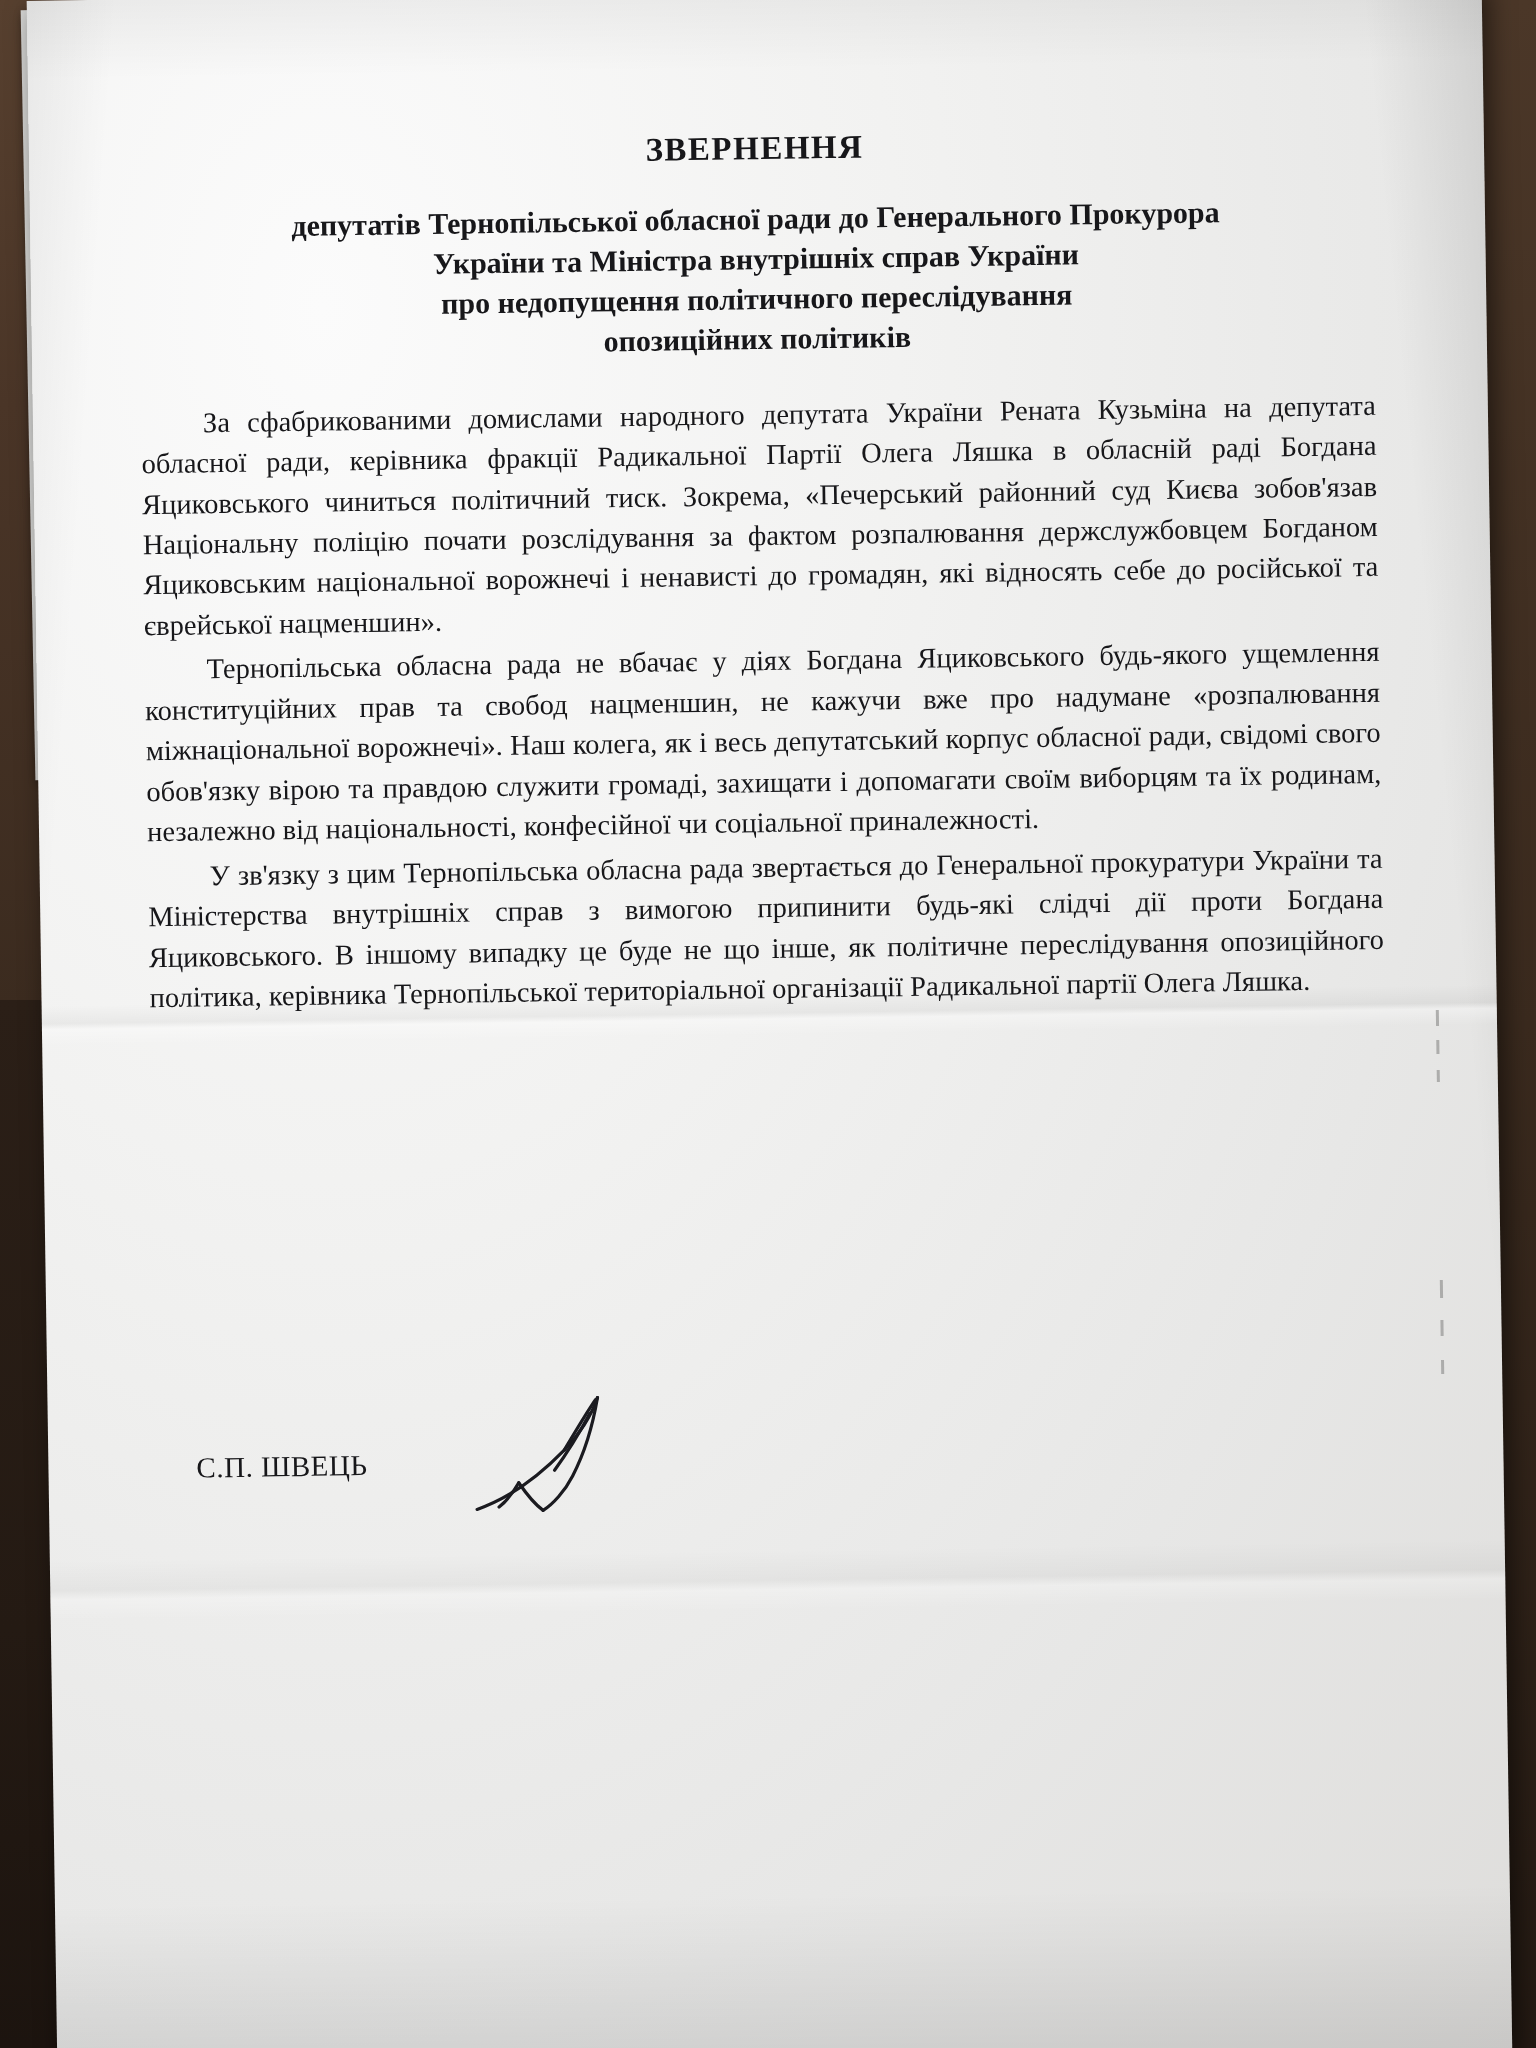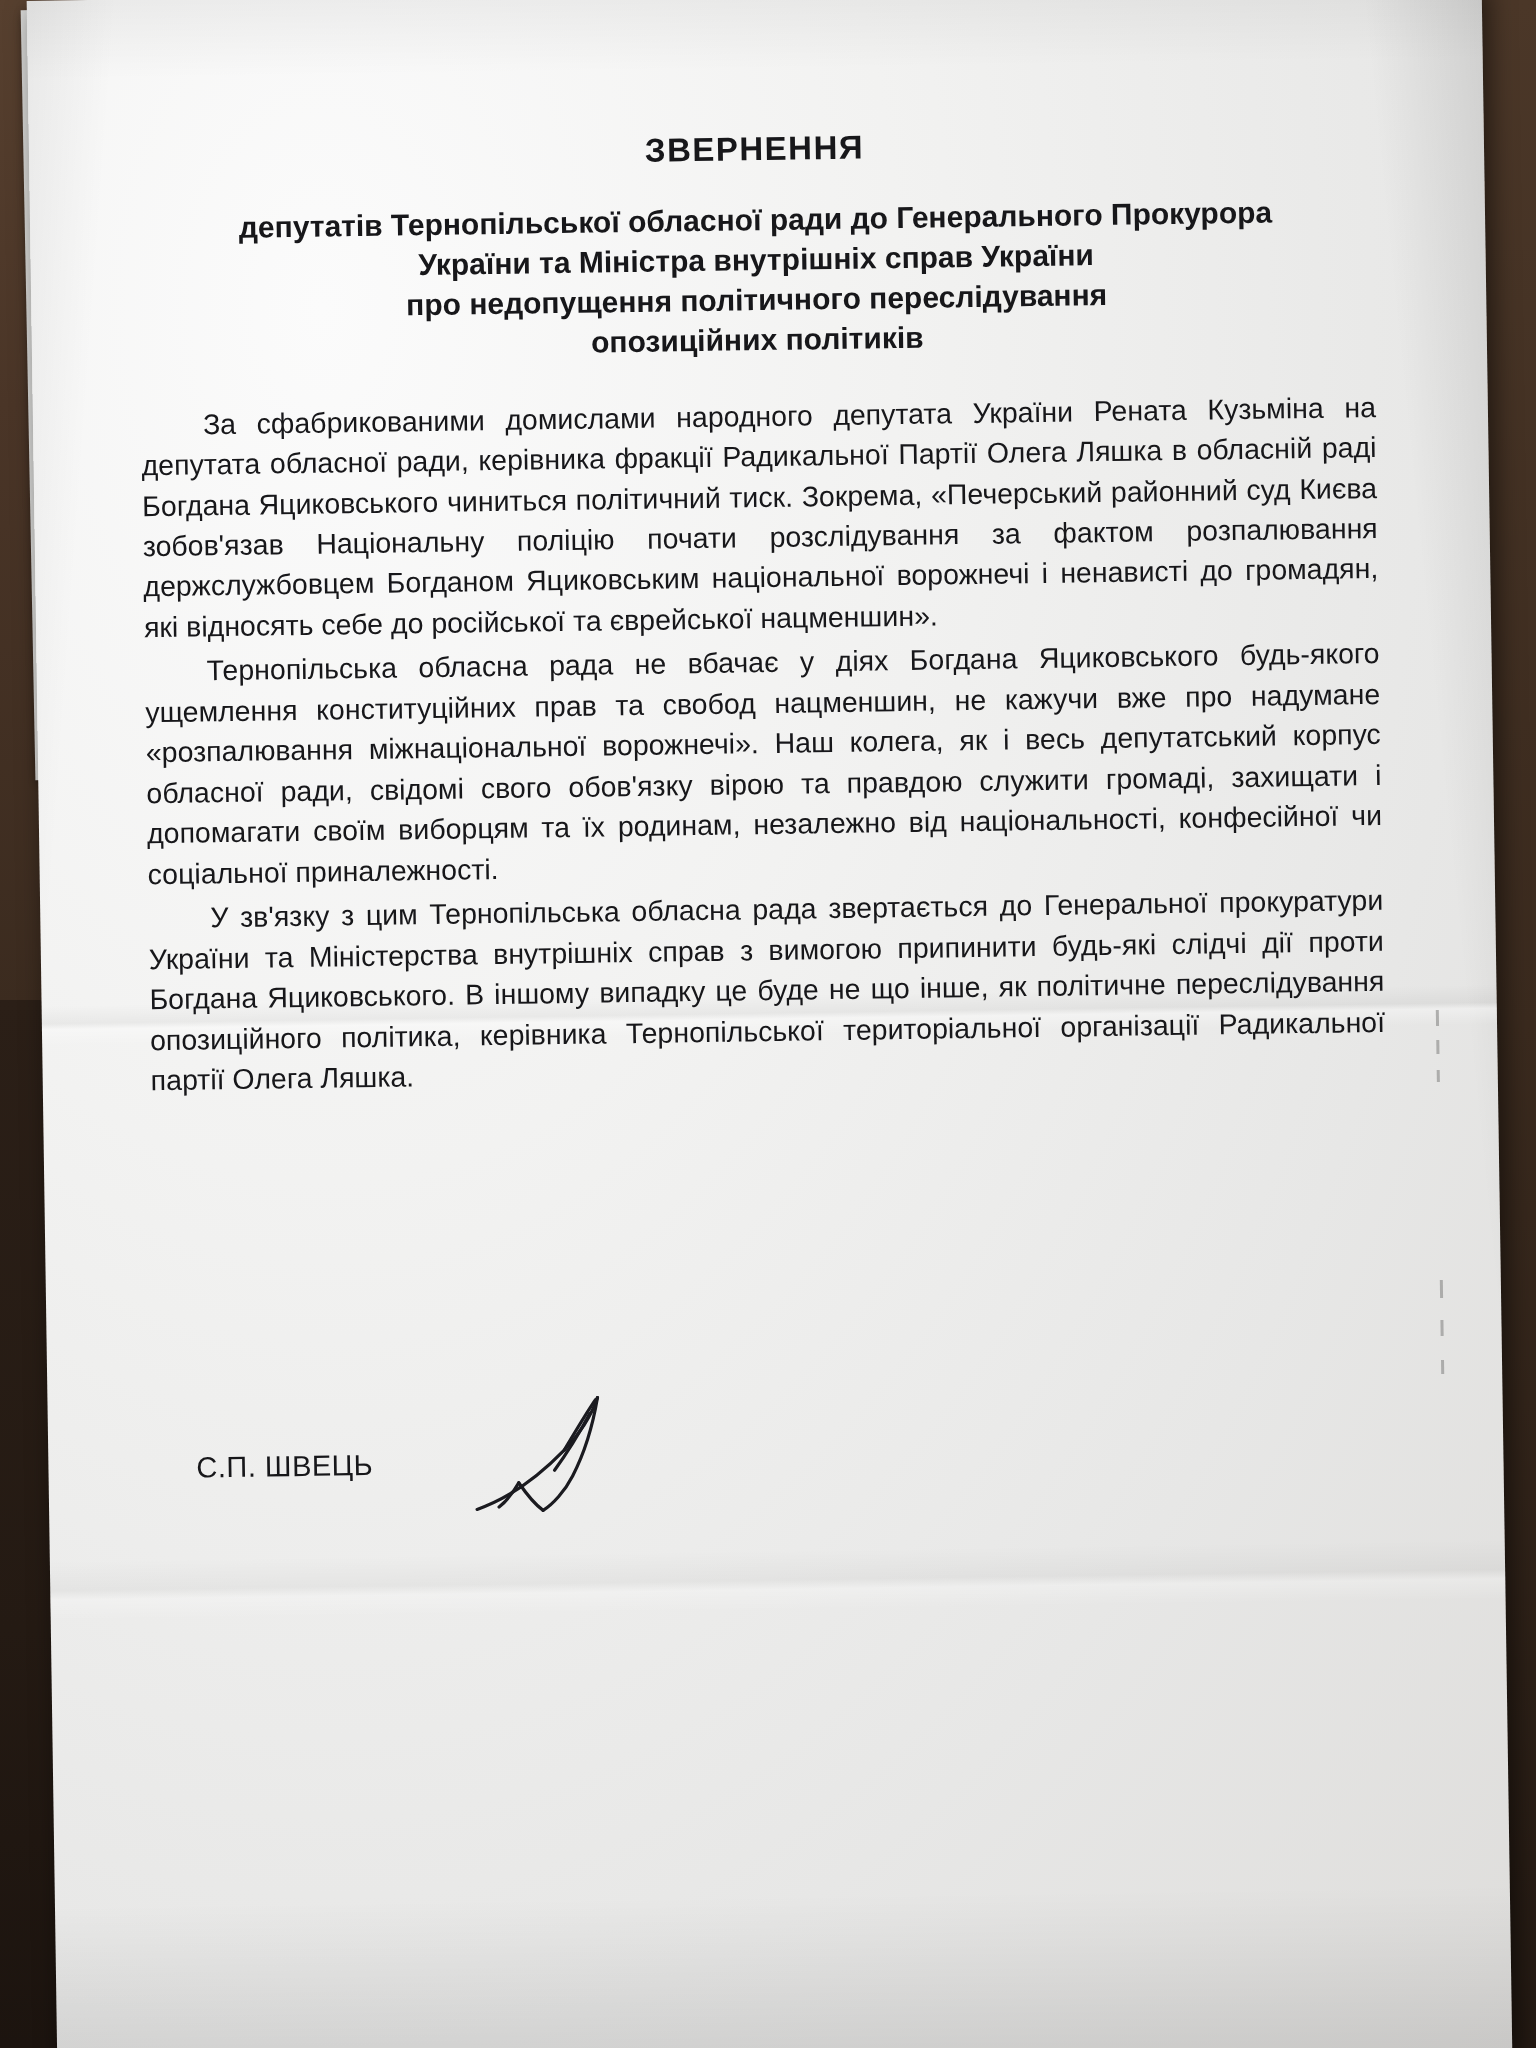--- a/index.html
+++ b/index.html
@@ -6,21 +6,21 @@
     margin: 0;
     padding: 0;
     background: #3a2a20;
   }
   #page {
     position: relative;
     width: 1536px;
     height: 2048px;
     overflow: hidden;
     background: linear-gradient(110deg, #4a3527 0%, #3d2c20 35%, #2e2119 70%, #241a13 100%);
-    font-family: Liberation Sans, sans-serif;
+    font-family: Liberation Serif, serif;
   }
   
   #desk-left-top {
     position: absolute;
     left: 0; top: 0;
     width: 120px; height: 1010px;
     background: linear-gradient(180deg, #57402f 0%, #4a3527 40%, #3b2b1f 100%);
   }
   #desk-left-bottom {
     position: absolute;

